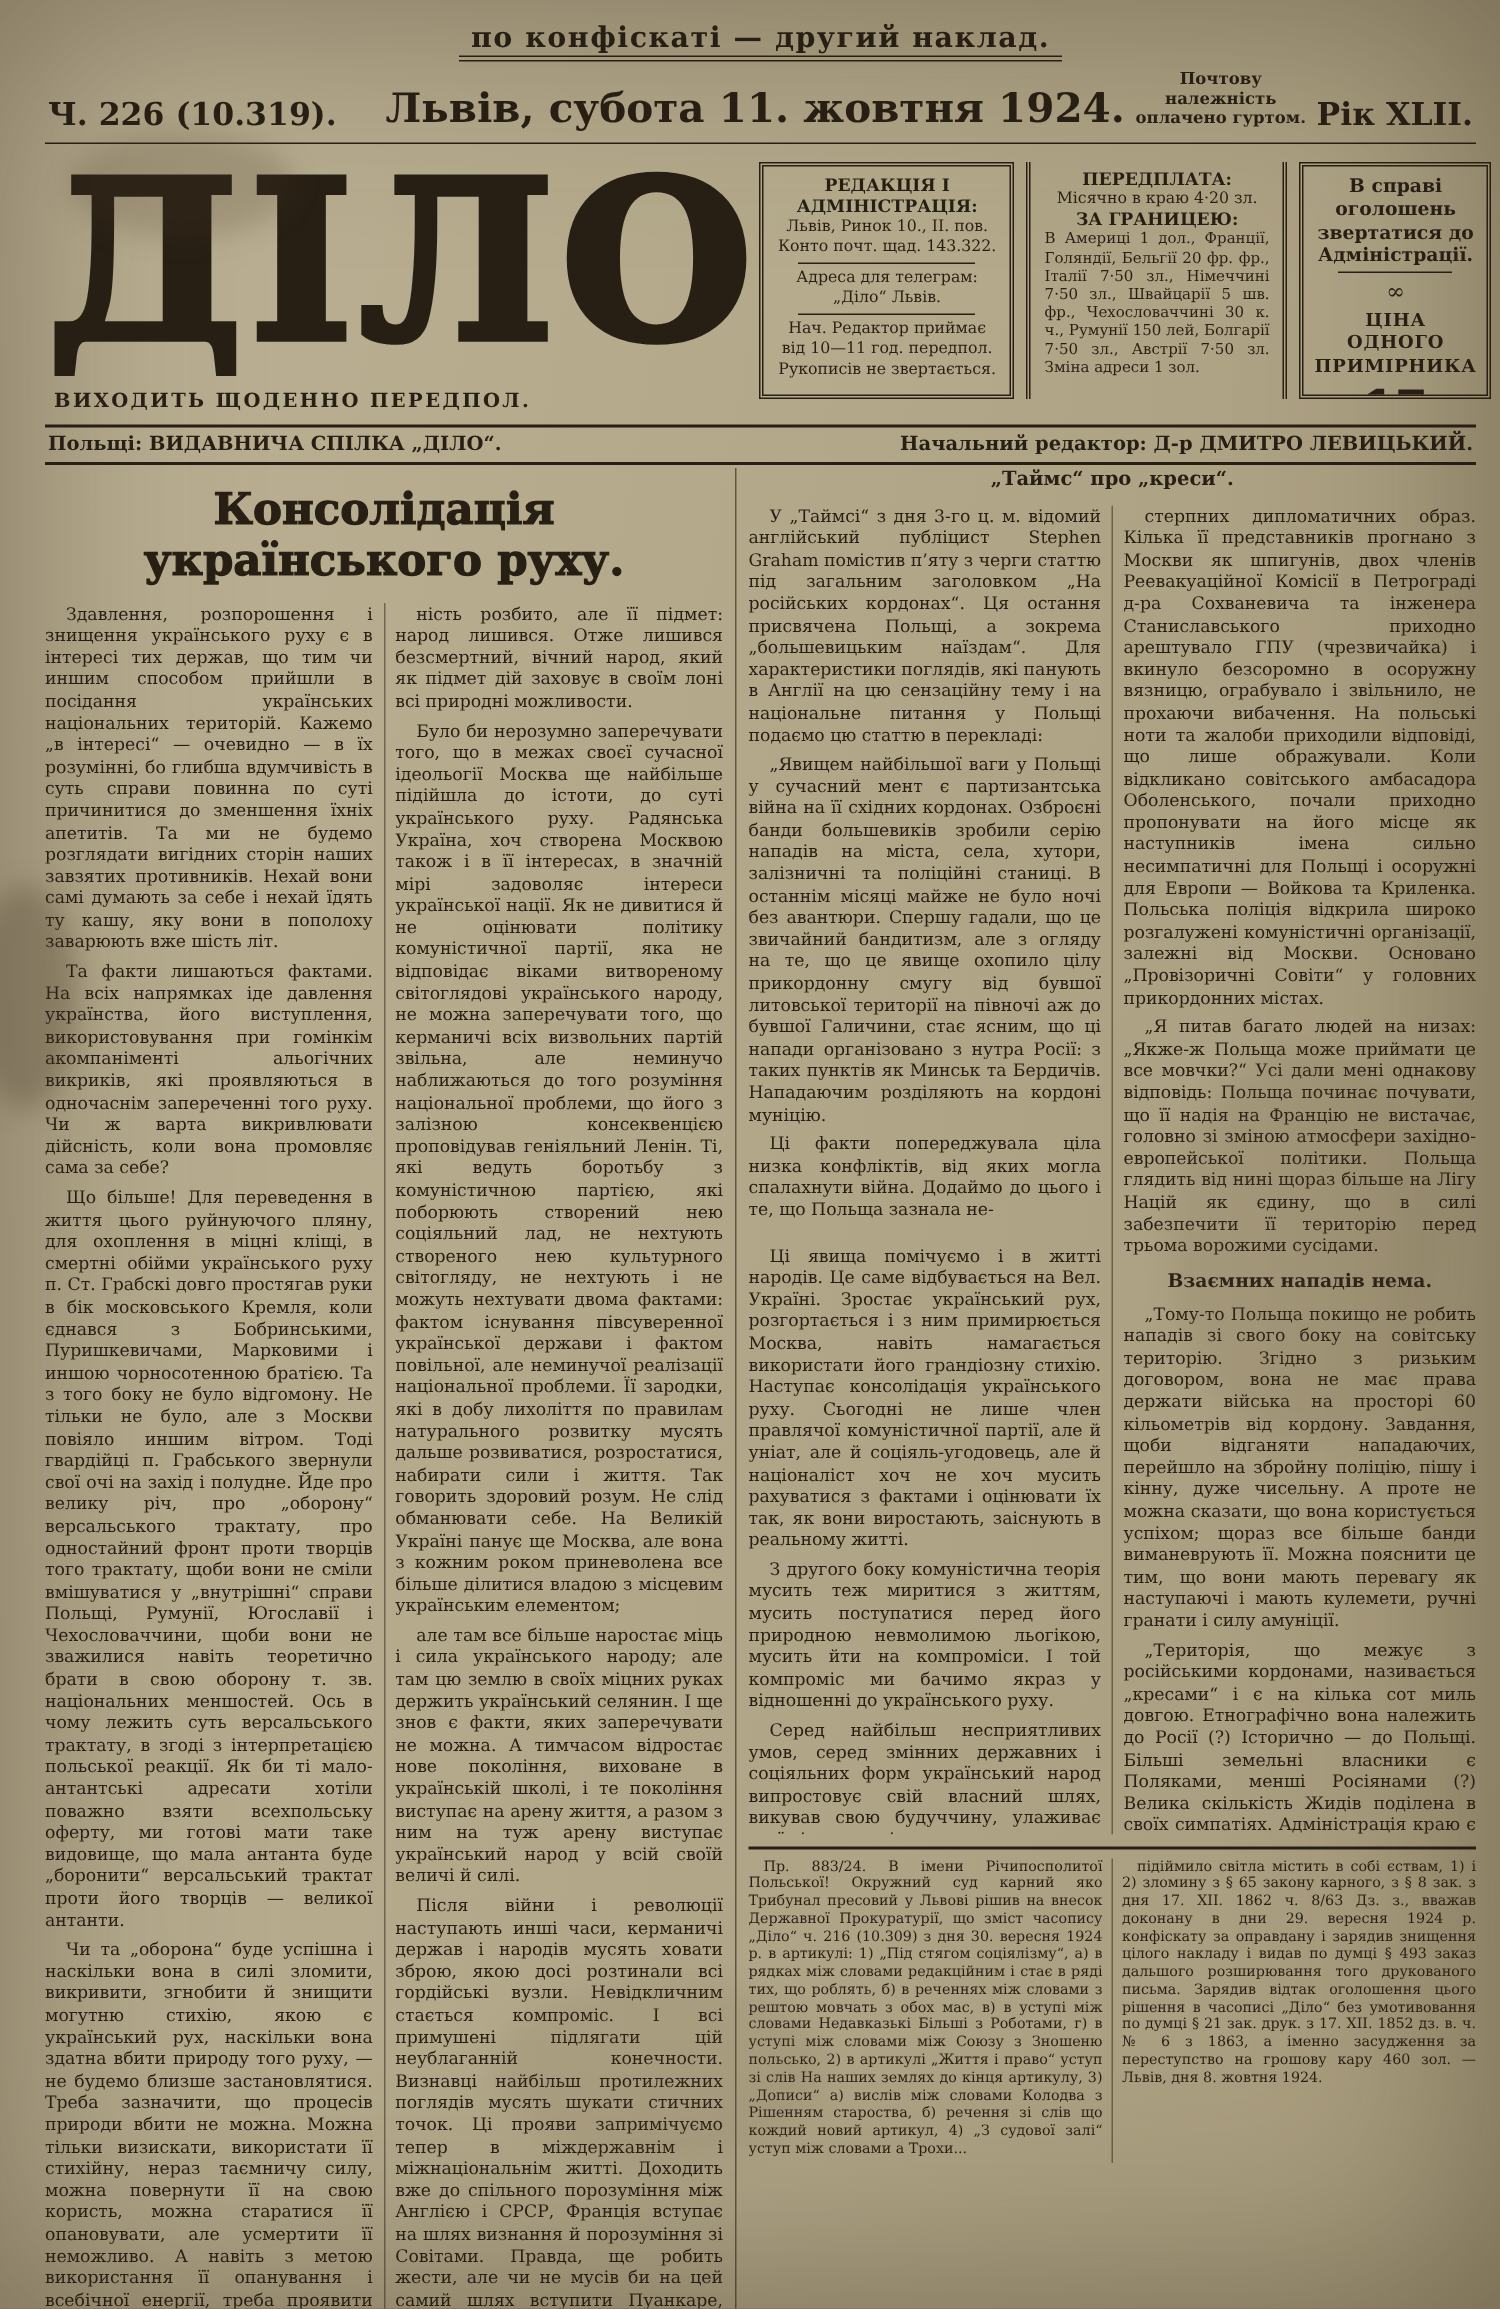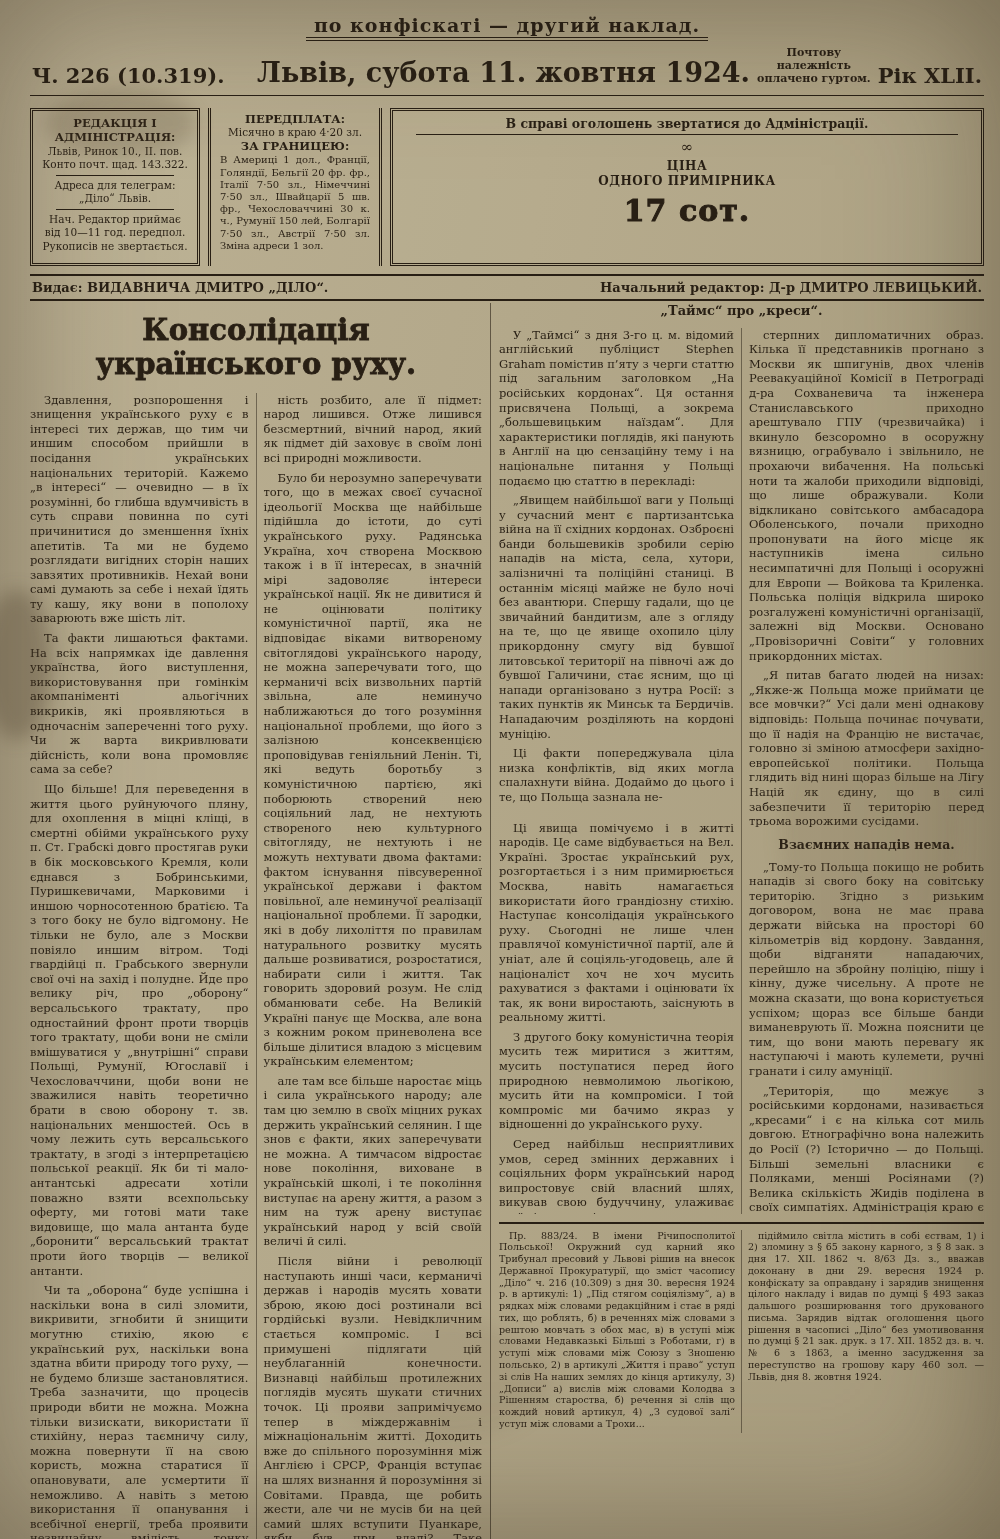--- a/index.html
+++ b/index.html
@@ -92,20 +92,24 @@
     <span class="postage">
       <span>Почтову належність</span>
       <span>оплачено гуртом.</span>
     </span>
     <span class="year">Рік XLII.</span>
   </div>
 
   <hr class="hrule thin">
 
   <div class="masthead-row">
+    <div class="masthead">
+      <div class="masthead-title">ДІЛО</div>
+      <div class="tagline">ВИХОДИТЬ ЩОДЕННО ПЕРЕДПОЛ.</div>
+    </div>
     <div class="boxes">
       <div class="box editorial">
         <span class="box-title">РЕДАКЦІЯ І АДМІНІСТРАЦІЯ:</span>
         <span>Львів, Ринок 10., II. пов.</span><br>
         <span>Конто почт. щад. 143.322.</span>
         <div class="mini-rule"></div>
         <span>Адреса для телеграм:</span><br>
         <span>„Діло“ Львів.</span>
         <div class="mini-rule"></div>
         <span>Нач. Редактор приймає від 10—11 год. передпол.</span><br>
@@ -122,21 +126,21 @@
         <div class="mini-rule"></div>
         <span class="ornament">∞</span>
         <span class="price-label">ЦІНА</span>
         <span class="price-label">ОДНОГО ПРИМІРНИКА</span>
         <span class="price-value">17 сот.</span>
       </div>
     </div>
   </div>
 
   <div class="pubrow">
-    <span>Видає: ВИДАВНИЧА ДМИТРО „ДІЛО“.</span>
+    <span>Польщі: ВИДАВНИЧА СПІЛКА „ДІЛО“.</span>
     <span>Начальний редактор: Д-р ДМИТРО ЛЕВИЦЬКИЙ.</span>
   </div>
 
   <div class="articles">
 
     <section class="article-left">
       <h1 class="left-headline">Консолідація українського руху.</h1>
       <div class="colwrap">
         <div class="col">
             <p>Здавлення, розпорошення і знищення українського руху є в інтересі тих держав, що тим чи иншим способом прийшли в посідання українських національних територій. Кажемо „в інтересі“ — очевидно — в їх розумінні, бо глибша вдумчивість в суть справи повинна по суті причинитися до зменшення їхніх апетитів. Та ми не будемо розглядати вигідних сторін наших завзятих противників. Нехай вони самі думають за себе і нехай їдять ту кашу, яку вони в пополоху заварюють вже шість літ.</p>

